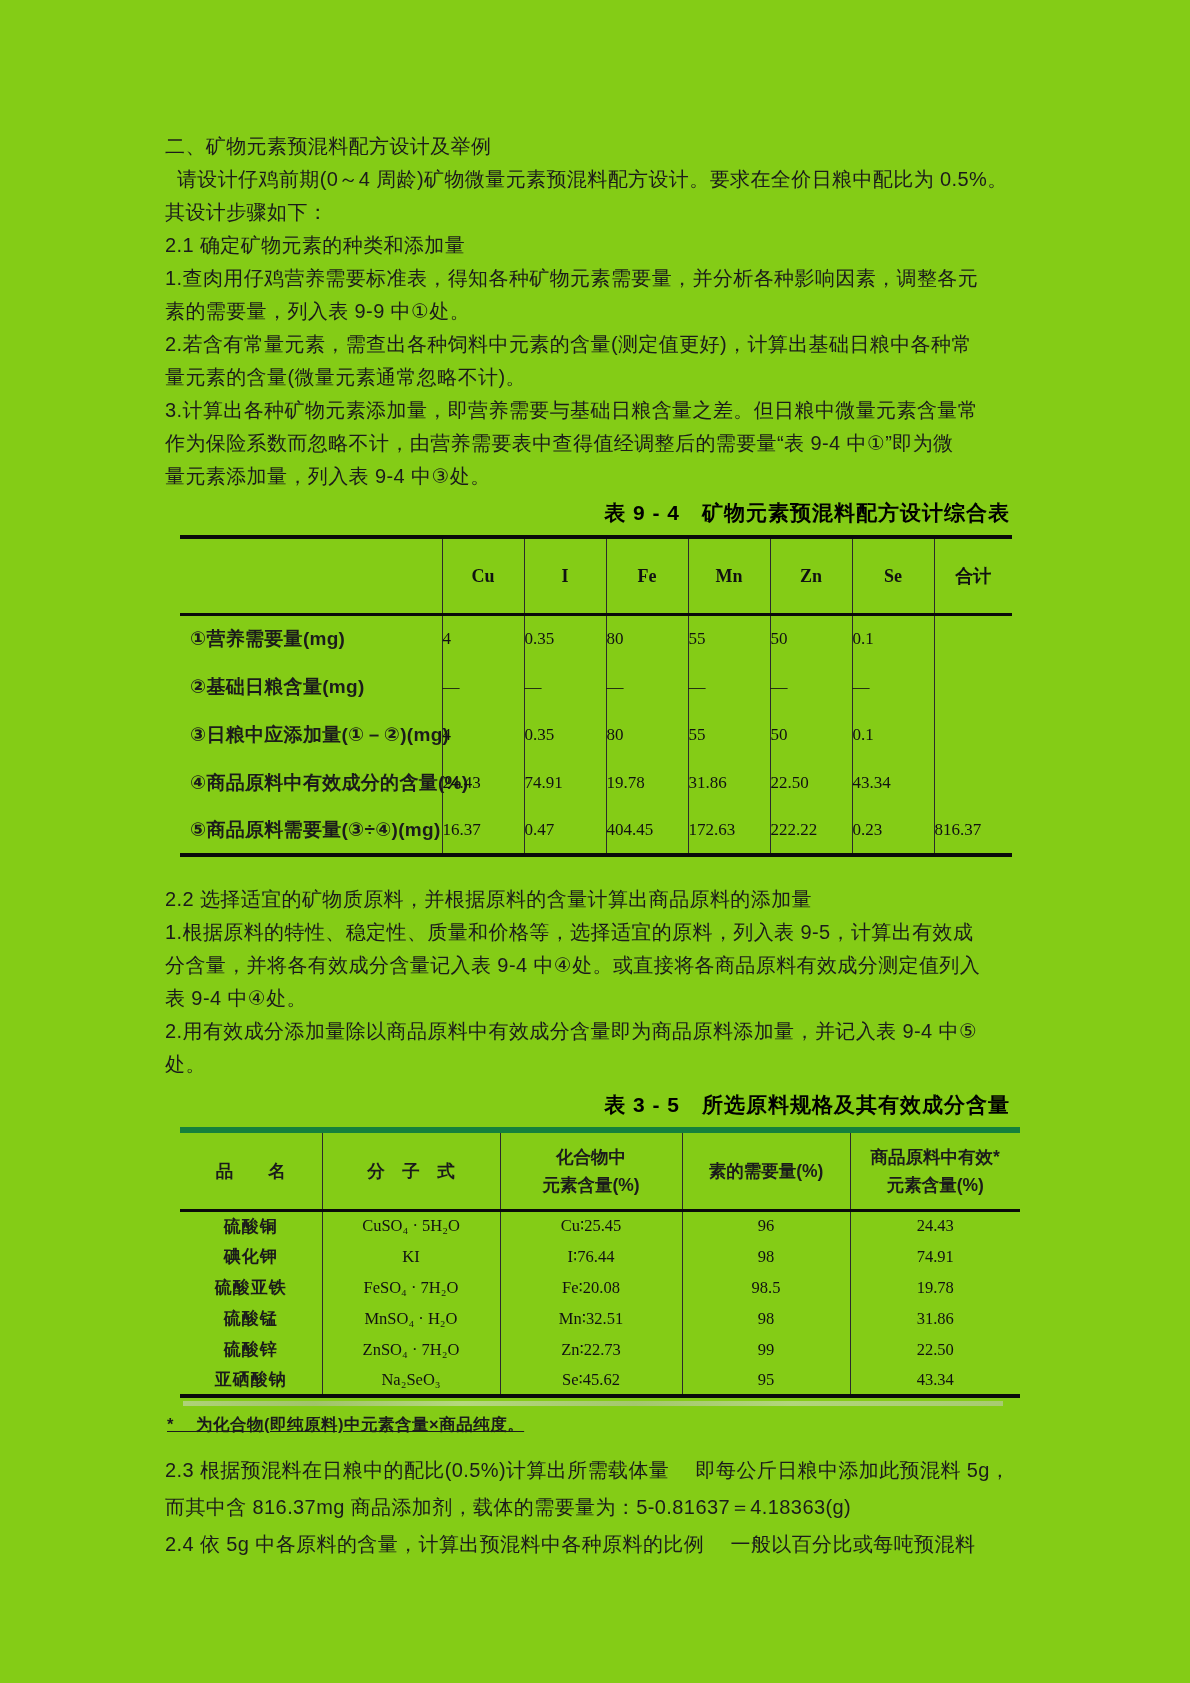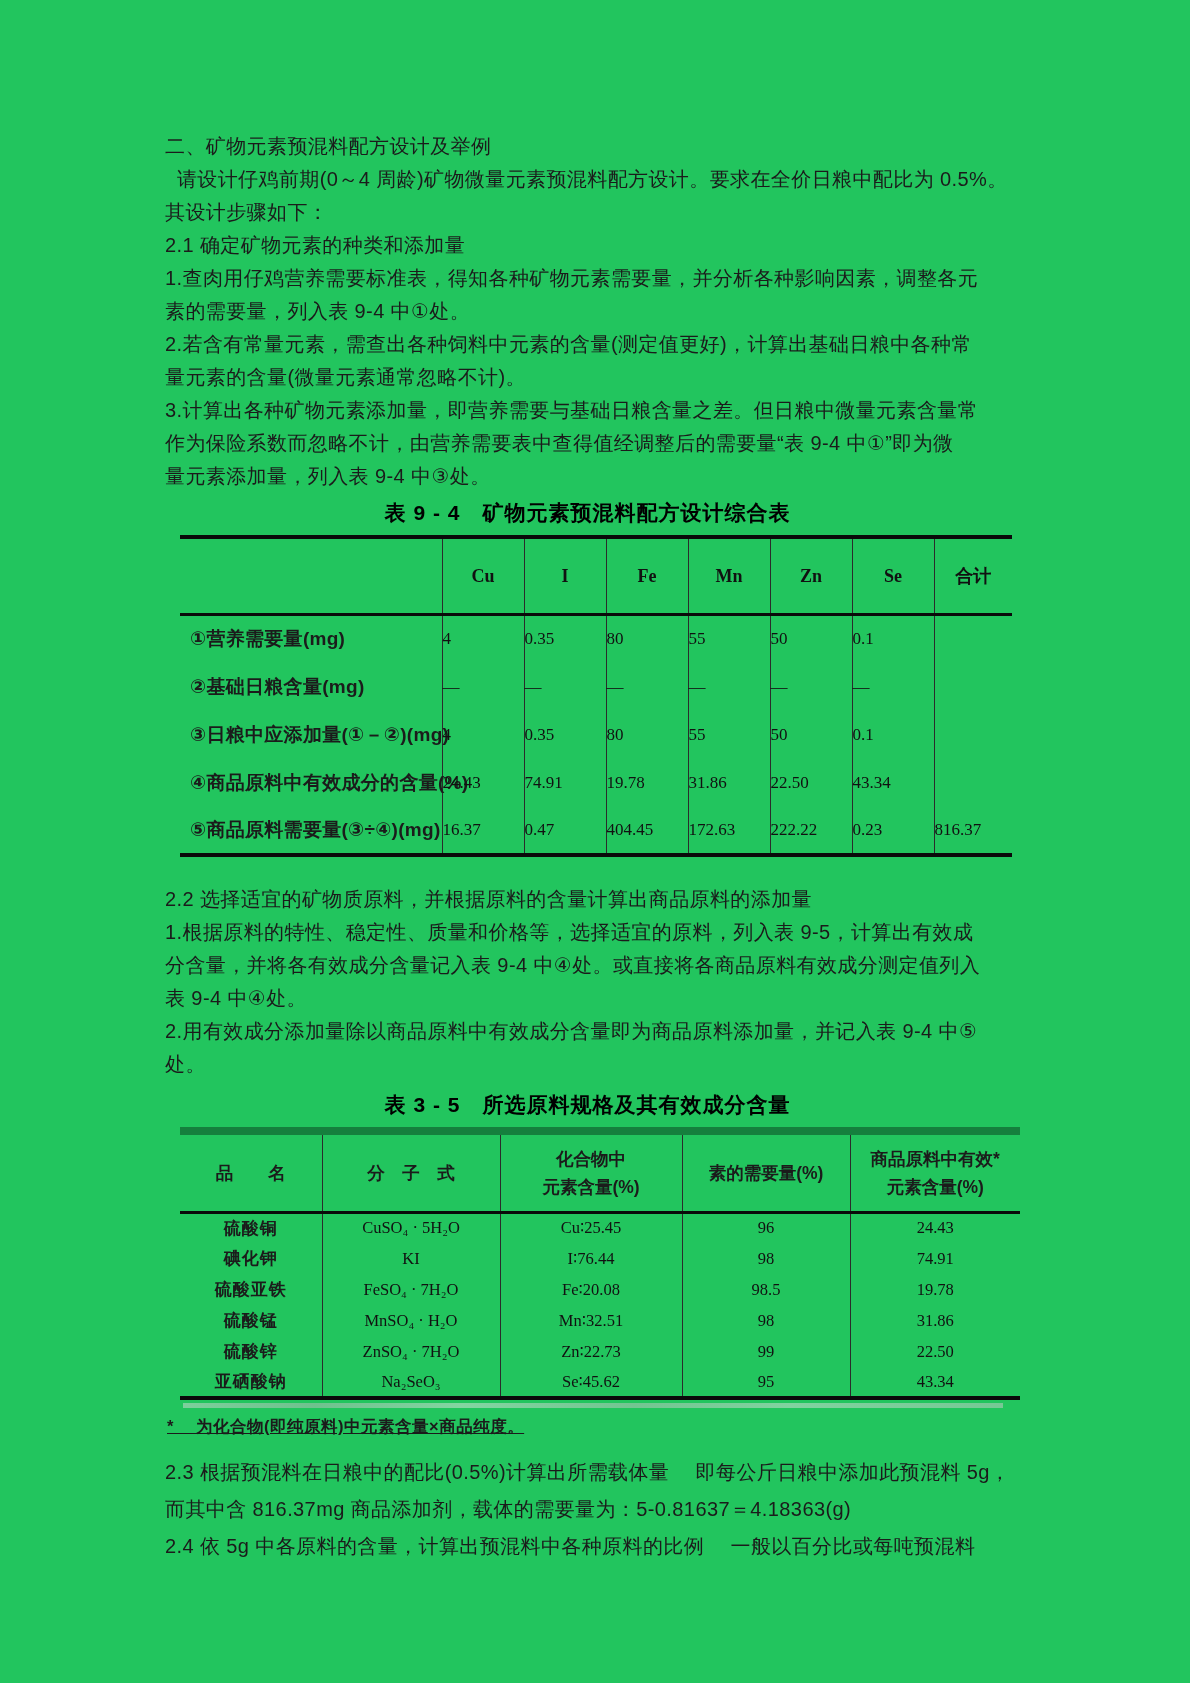--- a/index.html
+++ b/index.html
@@ -1,38 +1,38 @@
 <!DOCTYPE html>
 <html><head>
 <meta charset="utf-8">
 <style>
   html,body { margin:0; padding:0; background:#ffffff; }
   .page {
     position:relative;
     width:1190px; height:1683px;
-    background:#22c55e;
+    background:#84cc16;
     color:#1b1b1b;
     font-family:"Liberation Sans","DejaVu Sans",sans-serif;
     overflow:hidden;
   }
   .content { position:absolute; left:165px; top:130px; width:900px; }
 
   .line {
     font-size:20px;
     line-height:33px;
     white-space:pre;
     letter-spacing:0.4px;
   }
   .textblock.mid { margin-top:26px; }
   .textblock.bottom { margin-top:16px; }
   .textblock.bottom .line { line-height:37px; }
 
   .tbl-title {
     width:845px;
-    text-align:center;
+    text-align:right;
     font-weight:bold;
     font-size:21px;
     letter-spacing:1px;
     color:#000;
     margin:6px 0 8px 0;
     white-space:pre;
   }
   .t2title { margin-top:10px; }
 
   table { border-collapse:collapse; table-layout:fixed; }
@@ -52,21 +52,21 @@
     white-space:nowrap;
   }
   .t1 td, .t1 .el {
     font-family:"Liberation Serif","DejaVu Serif",serif;
     font-size:17px; color:#111;
   }
   .t1 .el { font-size:18px; font-weight:600; }
 
   .t2 {
     width:840px; margin-left:15px;
-    border-top:8px solid #15803d;
+    border-top:6px solid #15803d;
     border-bottom:4px solid #0a0a0a;
   }
   .t2 thead th {
     border-bottom:3px solid #0a0a0a;
     height:76px; white-space:pre-line;
     font-size:17.5px; font-weight:600;
     text-align:center; line-height:1.6;
   }
   .t2 tbody tr { height:31px; }
   .t2 th, .t2 td { border-right:1px solid #2b2b2b; padding:0; }
@@ -94,21 +94,21 @@
 
 <div class="page">
   <div class="content">
 
     <div class="textblock">
       <div class="line">二、矿物元素预混料配方设计及举例</div>
       <div class="line">  请设计仔鸡前期(0～4 周龄)矿物微量元素预混料配方设计。要求在全价日粮中配比为 0.5%。</div>
       <div class="line">其设计步骤如下：</div>
       <div class="line">2.1 确定矿物元素的种类和添加量</div>
       <div class="line">1.查肉用仔鸡营养需要标准表，得知各种矿物元素需要量，并分析各种影响因素，调整各元</div>
-      <div class="line">素的需要量，列入表 9-4 中①处。</div>
+      <div class="line">素的需要量，列入表 9-9 中①处。</div>
       <div class="line">2.若含有常量元素，需查出各种饲料中元素的含量(测定值更好)，计算出基础日粮中各种常</div>
       <div class="line">量元素的含量(微量元素通常忽略不计)。</div>
       <div class="line">3.计算出各种矿物元素添加量，即营养需要与基础日粮含量之差。但日粮中微量元素含量常</div>
       <div class="line">作为保险系数而忽略不计，由营养需要表中查得值经调整后的需要量“表 9-4 中①”即为微</div>
       <div class="line">量元素添加量，列入表 9-4 中③处。</div>
     </div>
 
     <div class="tbl-title">表 9 - 4　矿物元素预混料配方设计综合表</div>
 
     <table class="t1">

